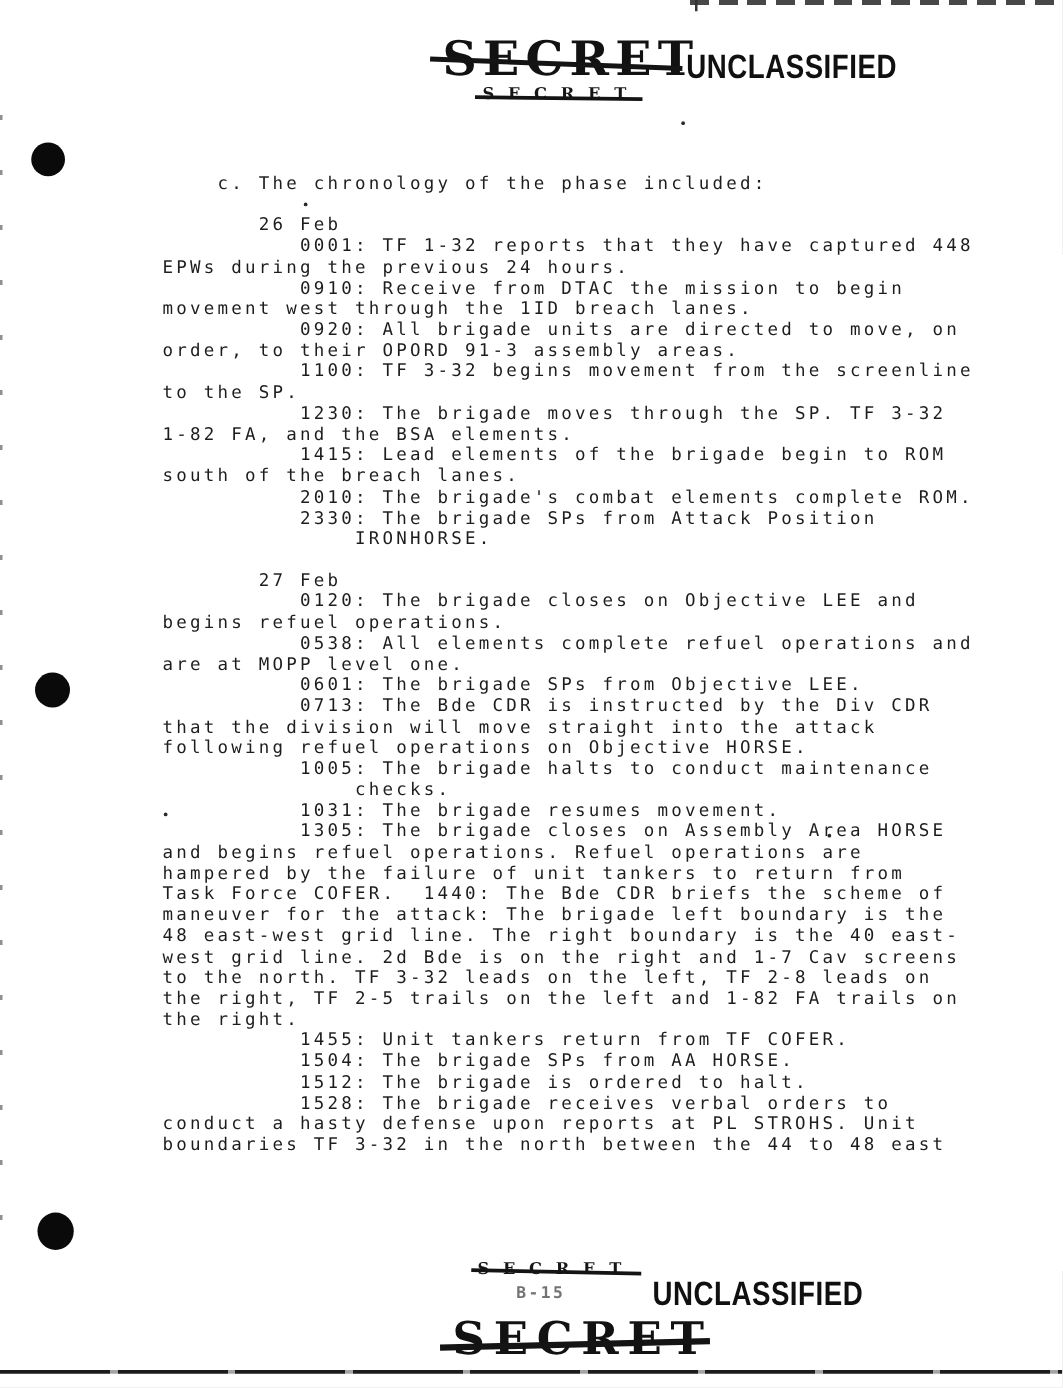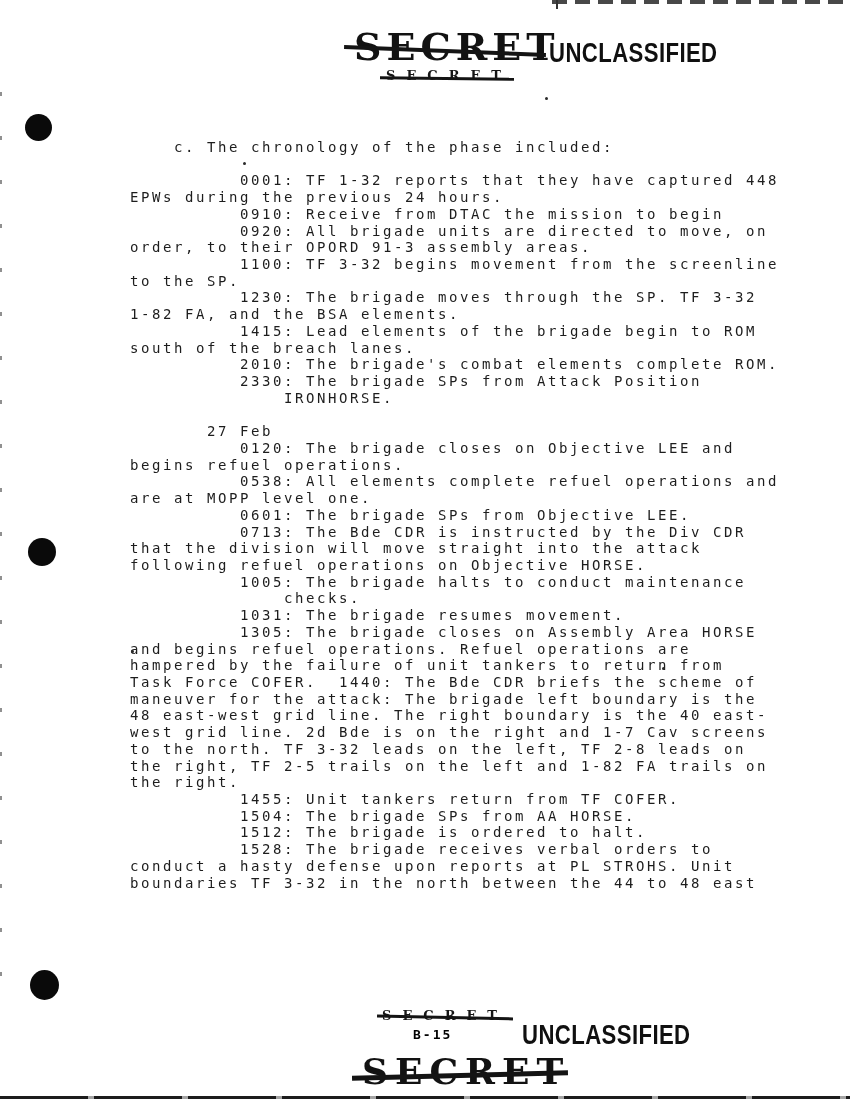--- a/index.html
+++ b/index.html
@@ -19,21 +19,21 @@
   .secret-small{position:absolute;font-family:"DejaVu Serif",serif;font-weight:bold;
                 font-size:13px;letter-spacing:11px;color:#161616;}
   .h-secret-small{left:386px;top:68px;}
   .f-secret-small{left:382px;top:1008px;}
   .unclass{position:absolute;font-family:"Liberation Sans",sans-serif;font-weight:bold;
            font-size:27px;color:#101010;transform:scaleX(.82);transform-origin:left center;
            letter-spacing:.5px;white-space:nowrap;}
   .h-unclass{left:549px;top:38px;}
   .f-unclass{left:522px;top:1020px;}
   .page-num{position:absolute;left:413px;top:1027px;font-size:13px;font-weight:bold;
-            letter-spacing:2px;color:#000000;}
+            letter-spacing:2px;color:#737373;}
 
   
   .strike{position:absolute;background:#141414;}
   .h-strike-big{left:344px;top:49px;width:202px;height:4px;transform:rotate(2.2deg);}
   .h-strike-small{left:380px;top:77px;width:134px;height:3px;transform:rotate(.6deg);}
   .f-strike-small{left:377px;top:1016px;width:136px;height:3px;transform:rotate(1.2deg);}
   .f-strike-big{left:352px;top:1073px;width:216px;height:5px;transform:rotate(-1.4deg);}
 
   
   .hole{position:absolute;background:#0a0a0a;border-radius:50%;}
@@ -66,23 +66,25 @@
 
   <span class="secret-big h-secret-big">SECRET</span>
   <div class="strike h-strike-big"></div>
   <span class="unclass h-unclass">UNCLASSIFIED</span>
   <span class="secret-small h-secret-small">SECRET</span>
   <div class="strike h-strike-small"></div>
 
   <div class="lines">
       <div class="line">    c. The chronology of the phase included:</div>
       <div class="line"></div>
+      <div class="line">       26 Feb</div>
       <div class="line">          0001: TF 1-32 reports that they have captured 448</div>
       <div class="line">EPWs during the previous 24 hours.</div>
       <div class="line">          0910: Receive from DTAC the mission to begin</div>
+      <div class="line">movement west through the 1ID breach lanes.</div>
       <div class="line">          0920: All brigade units are directed to move, on</div>
       <div class="line">order, to their OPORD 91-3 assembly areas.</div>
       <div class="line">          1100: TF 3-32 begins movement from the screenline</div>
       <div class="line">to the SP.</div>
       <div class="line">          1230: The brigade moves through the SP. TF 3-32</div>
       <div class="line">1-82 FA, and the BSA elements.</div>
       <div class="line">          1415: Lead elements of the brigade begin to ROM</div>
       <div class="line">south of the breach lanes.</div>
       <div class="line">          2010: The brigade's combat elements complete ROM.</div>
       <div class="line">          2330: The brigade SPs from Attack Position</div>

